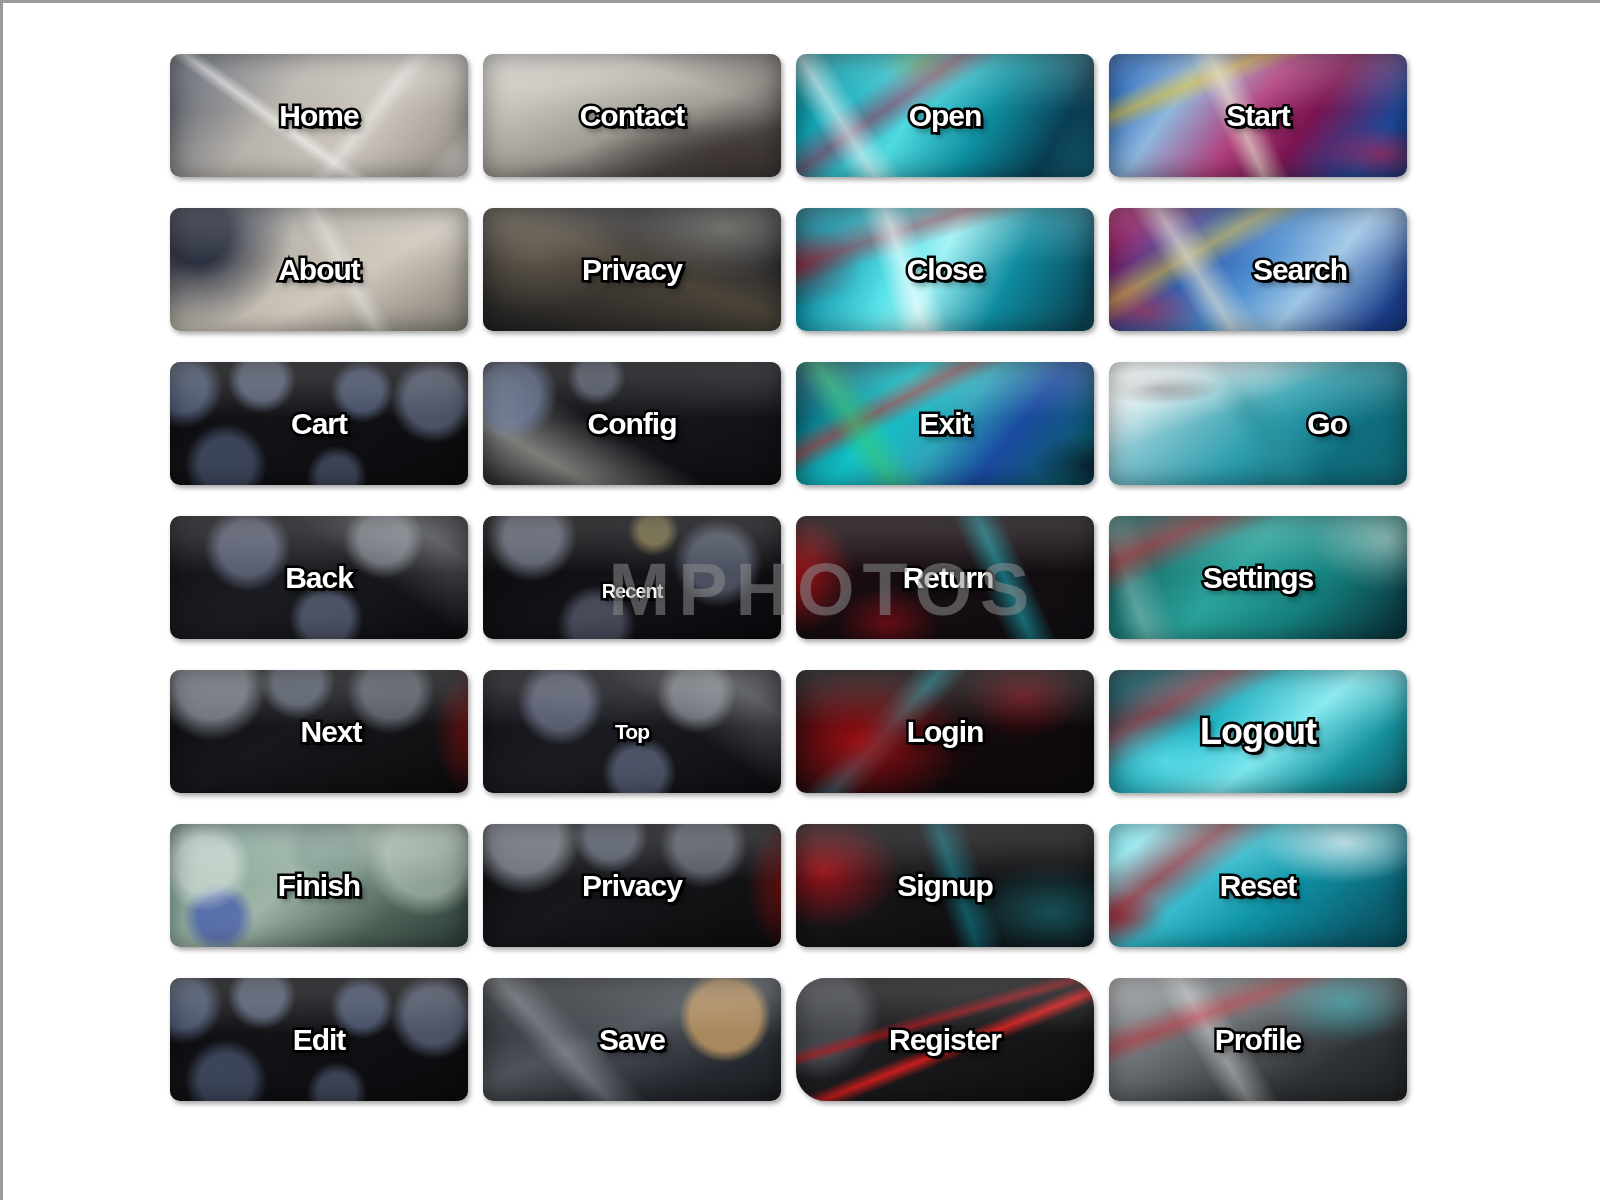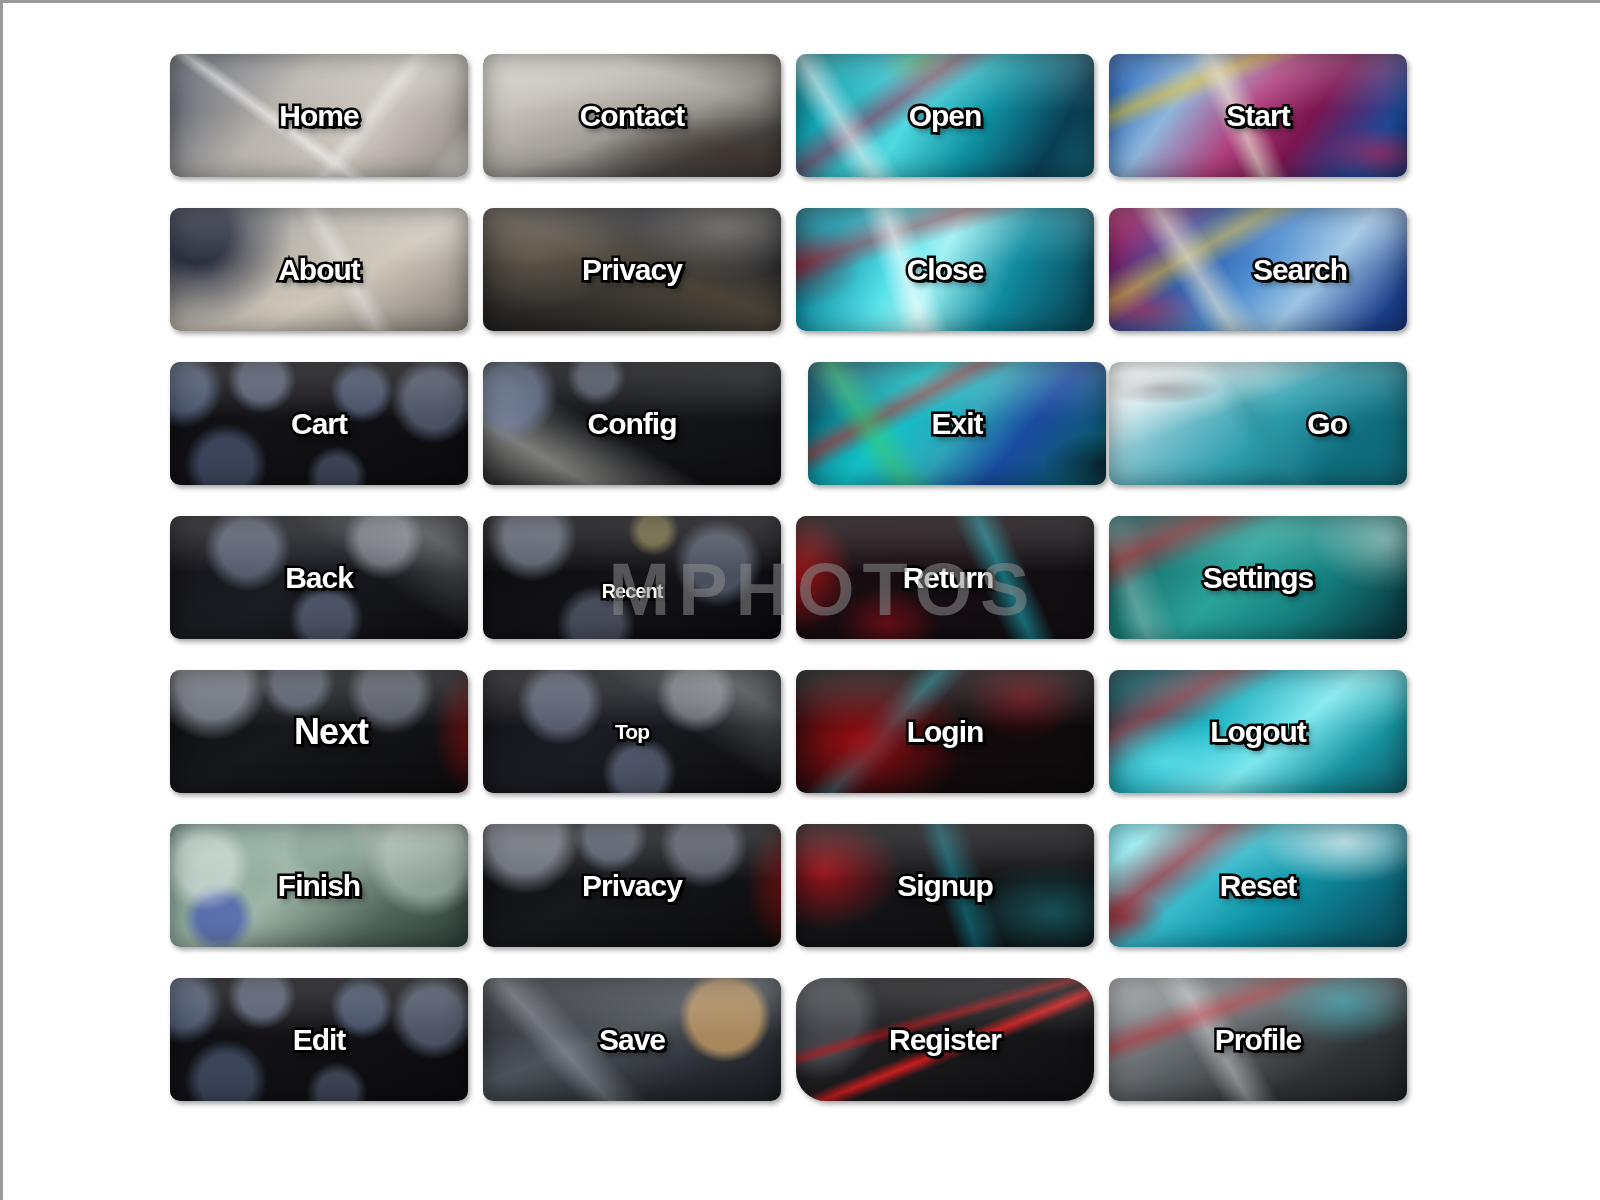--- a/index.html
+++ b/index.html
@@ -299,21 +299,21 @@
         <div class="vig"></div>
         <div class="label" style="font-size: 30px;">Cart</div>
       </div>
       <div class="btn t-dk2 al-center" style="grid-area: 3 / 2;">
         <div class="bgA"></div>
         <div class="bgB"></div>
         <div class="gloss"></div>
         <div class="vig"></div>
         <div class="label" style="font-size: 30px;">Config</div>
       </div>
-      <div class="btn t-cy3 al-center" style="grid-area: 3 / 3; margin-left: 12px;">
+      <div class="btn t-cy3 al-center" style="grid-area: 3 / 3;">
         <div class="bgA"></div>
         <div class="bgB"></div>
         <div class="gloss"></div>
         <div class="vig"></div>
         <div class="label" style="font-size: 30px;">Exit</div>
       </div>
       <div class="btn t-cy4 al-rightin" style="grid-area: 3 / 4;">
         <div class="bgA"></div>
         <div class="bgB"></div>
         <div class="gloss"></div>
@@ -346,42 +346,42 @@
         <div class="bgB"></div>
         <div class="gloss"></div>
         <div class="vig"></div>
         <div class="label" style="font-size: 30px;">Settings</div>
       </div>
       <div class="btn t-gm2 al-center" style="grid-area: 5 / 1;">
         <div class="bgA"></div>
         <div class="bgB"></div>
         <div class="gloss"></div>
         <div class="vig"></div>
-        <div class="label" style="font-size: 36px; padding-left: 38px;">Next</div>
+        <div class="label" style="font-size: 30px; padding-left: 38px;">Next</div>
       </div>
       <div class="btn t-dk3 al-center" style="grid-area: 5 / 2;">
         <div class="bgA"></div>
         <div class="bgB"></div>
         <div class="gloss"></div>
         <div class="vig"></div>
         <div class="label" style="font-size: 21px;">Top</div>
       </div>
       <div class="btn t-rd2 al-center" style="grid-area: 5 / 3;">
         <div class="bgA"></div>
         <div class="bgB"></div>
         <div class="gloss"></div>
         <div class="vig"></div>
         <div class="label" style="font-size: 30px;">Login</div>
       </div>
       <div class="btn t-cy6 al-center" style="grid-area: 5 / 4;">
         <div class="bgA"></div>
         <div class="bgB"></div>
         <div class="gloss"></div>
         <div class="vig"></div>
-        <div class="label" style="font-size: 30px; text-align: center;">Logout</div>
+        <div class="label" style="font-size: 36px; text-align: center;">Logout</div>
       </div>
       <div class="btn t-gm1 al-center" style="grid-area: 6 / 1;">
         <div class="bgA"></div>
         <div class="bgB"></div>
         <div class="gloss"></div>
         <div class="vig"></div>
         <div class="label" style="font-size: 30px;">Finish</div>
       </div>
       <div class="btn t-gm2 al-center" style="grid-area: 6 / 2;">
         <div class="bgA"></div>

